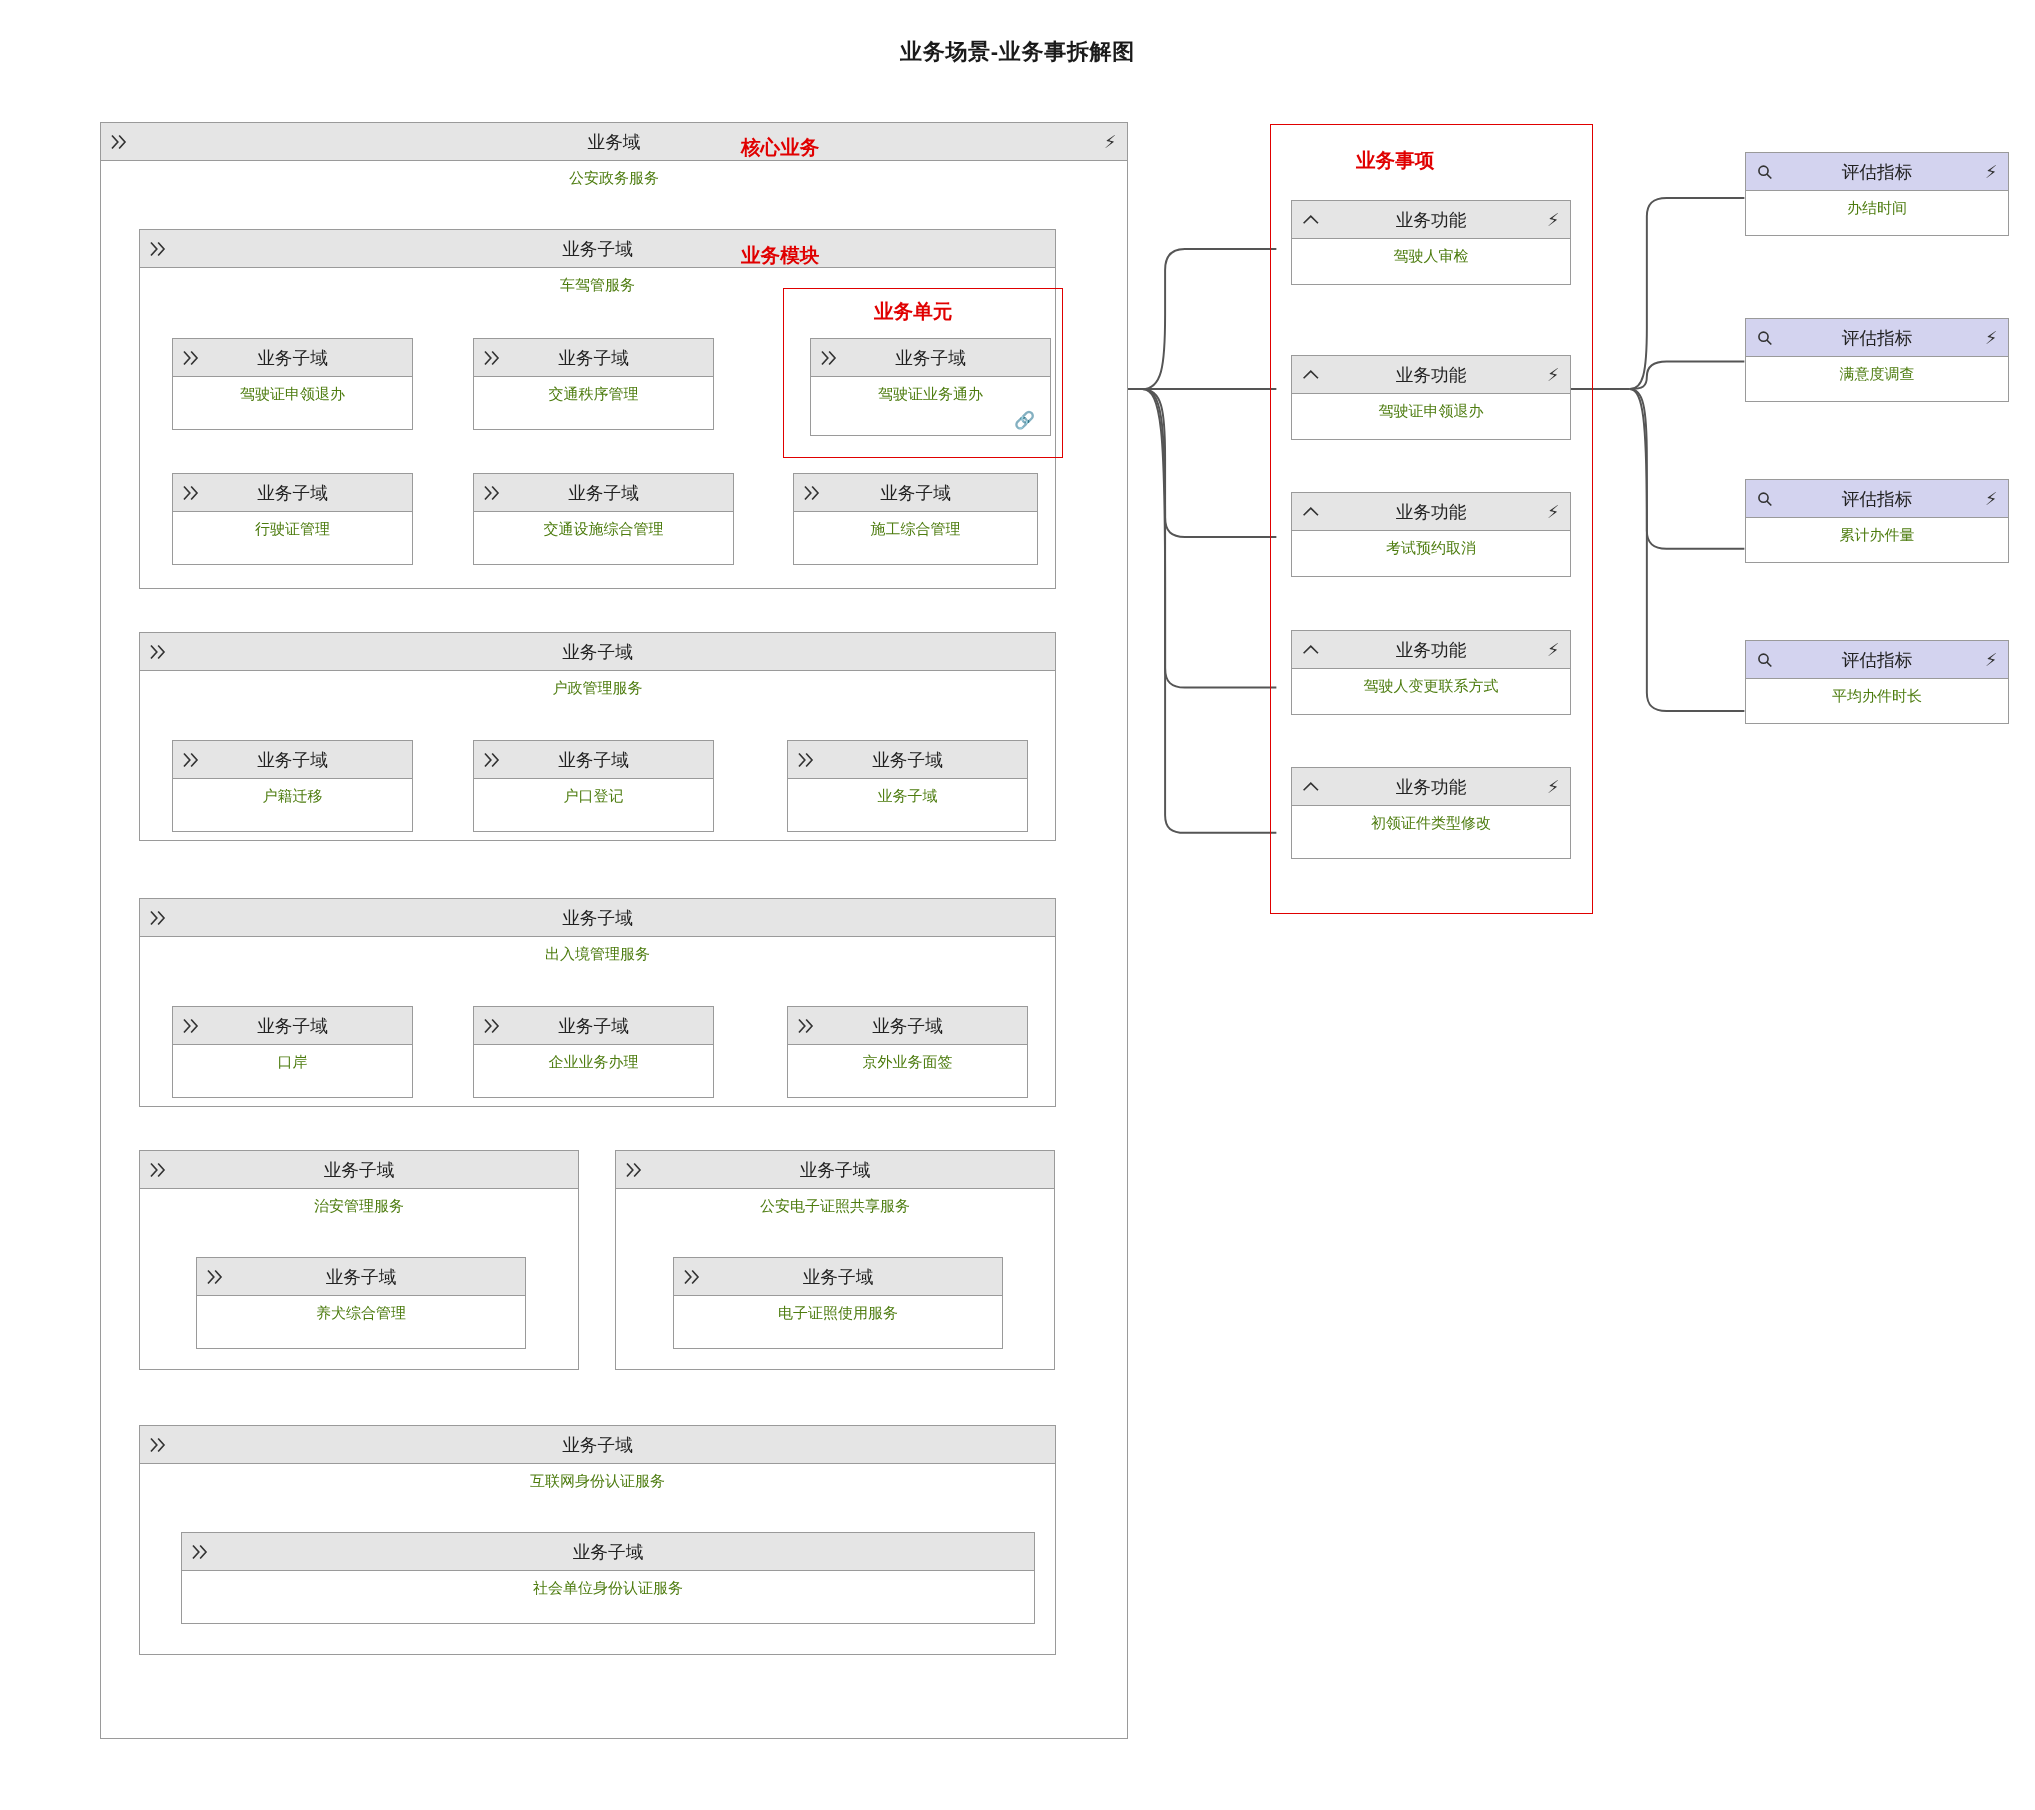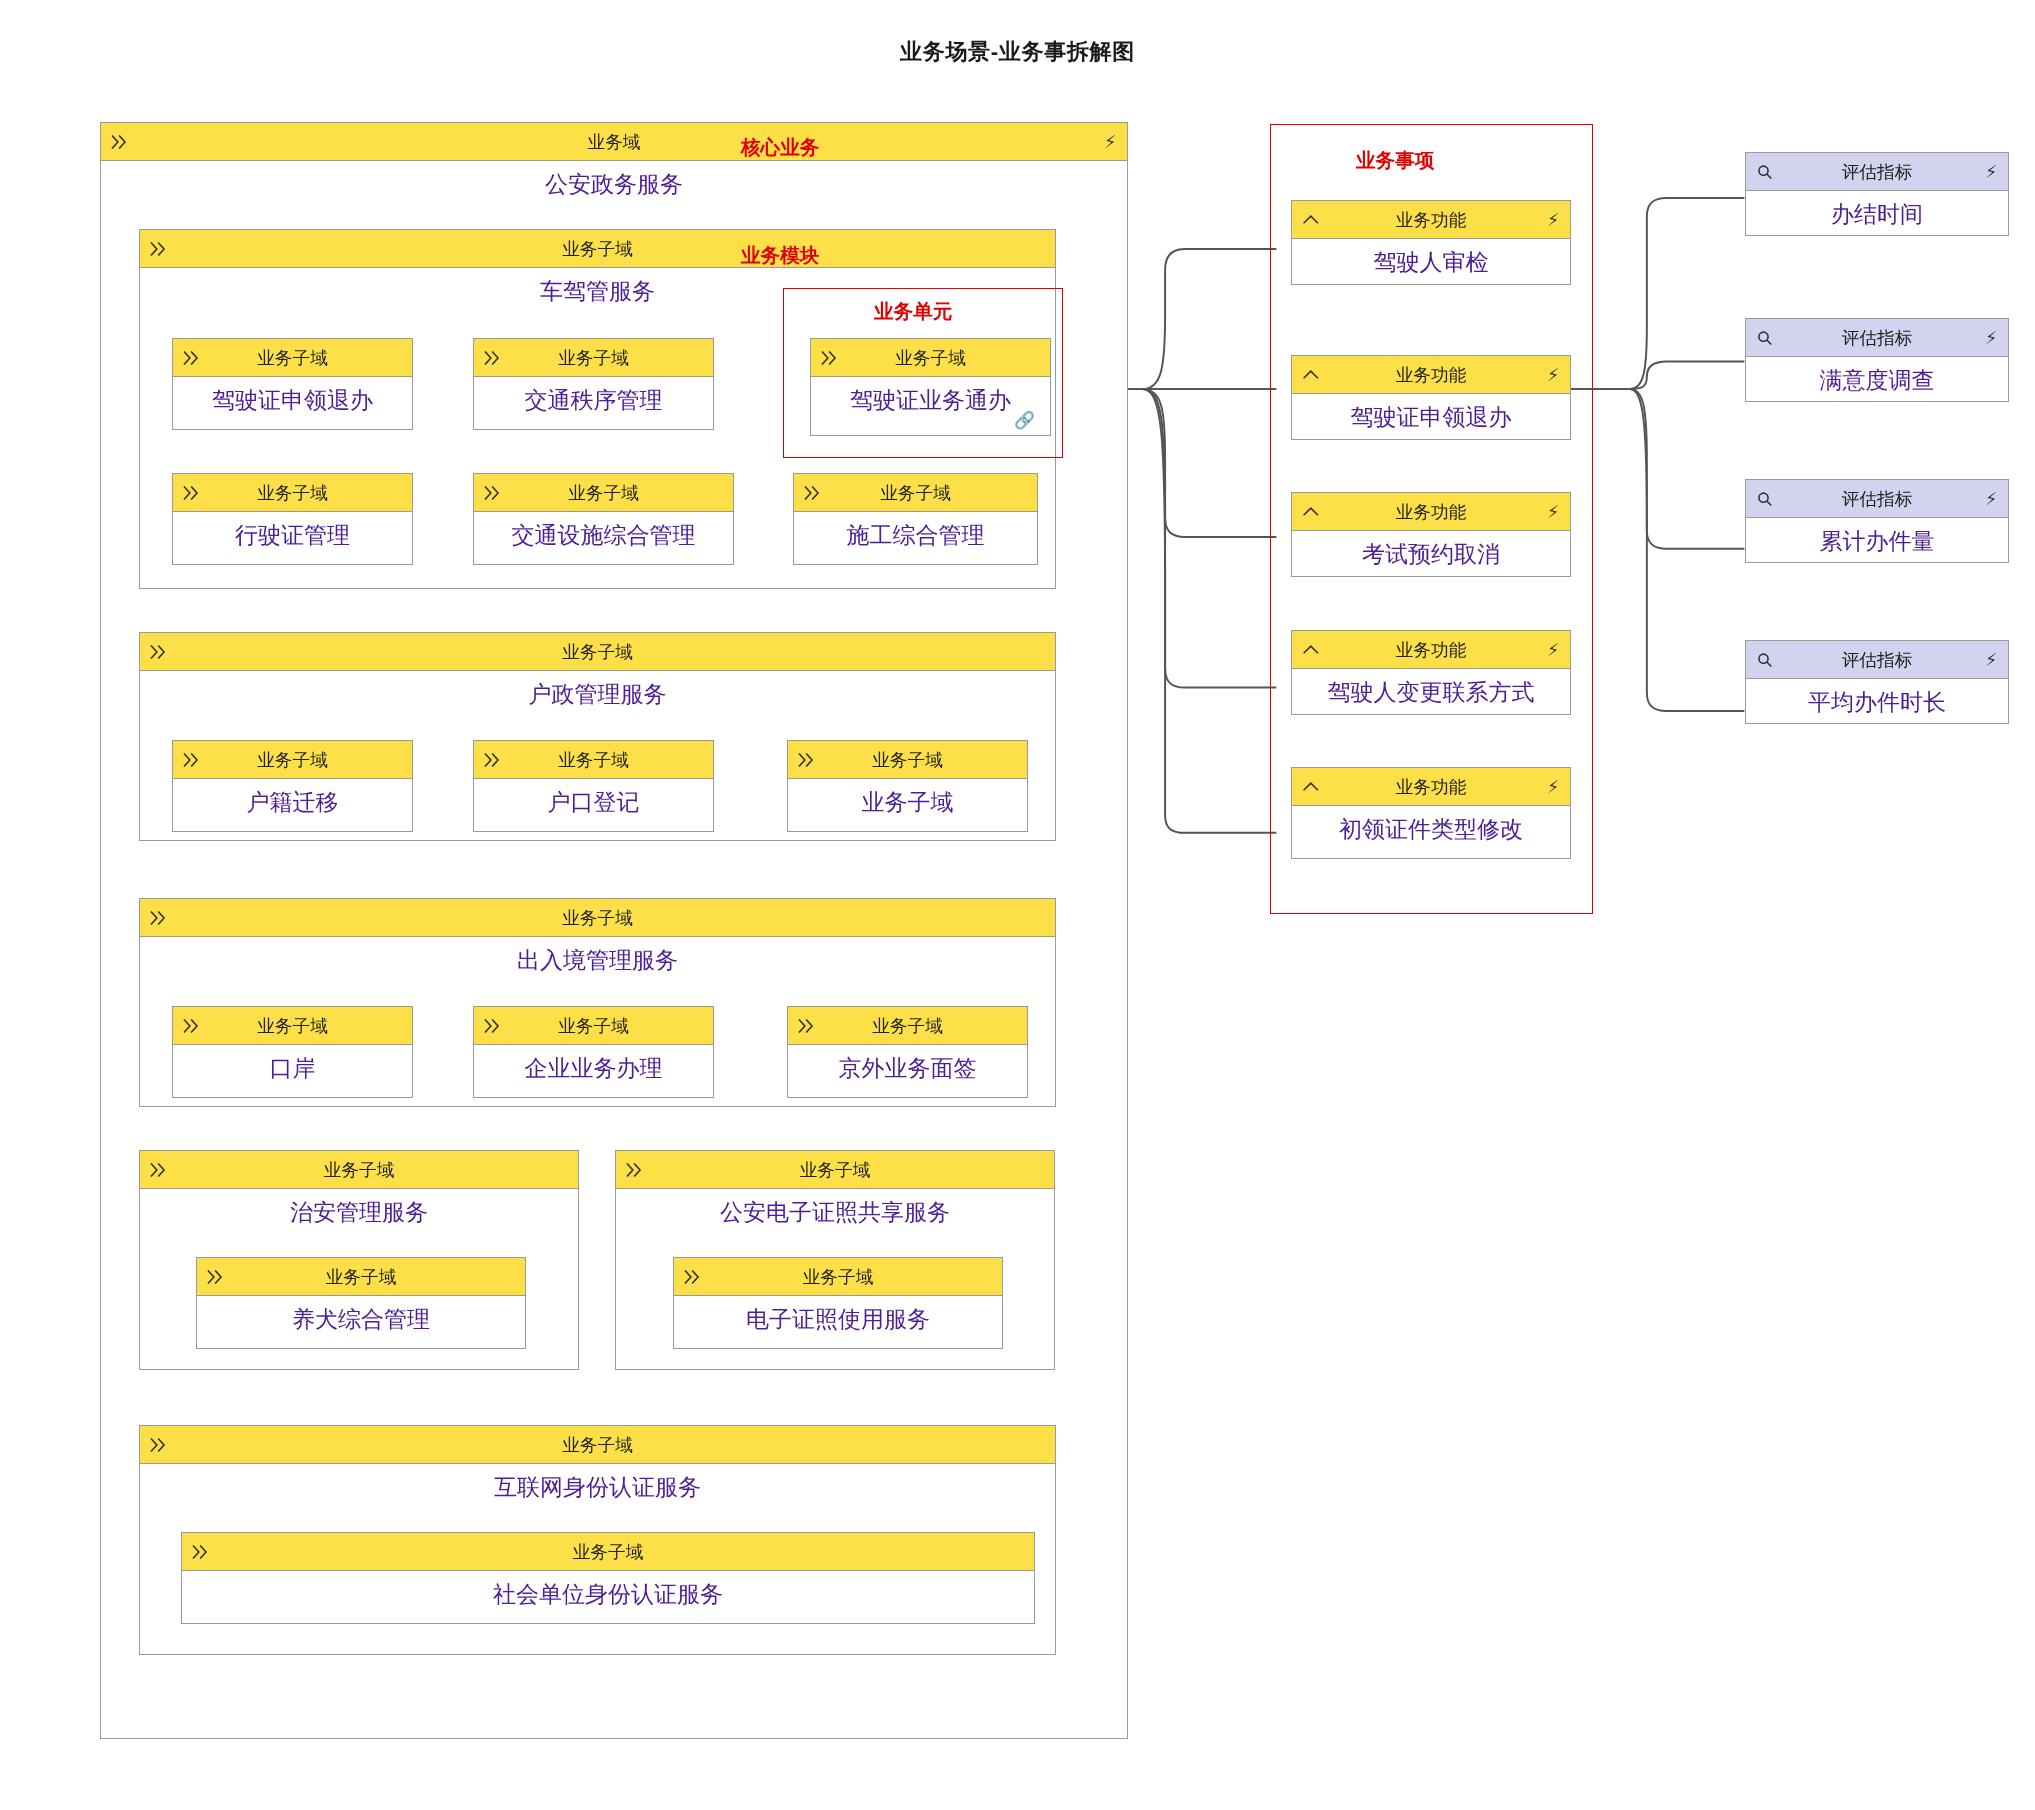--- a/index.html
+++ b/index.html
@@ -30,21 +30,21 @@
   .card {
     position: absolute;
     box-sizing: border-box;
     border: 1.3px solid #9a9a9a;
     background: #ffffff;
   }
   .card > .hdr {
     position: relative;
     box-sizing: border-box;
     height: 38px;
-    background: #fde047;
+    background: #e5e5e5;
     border-bottom: 1.3px solid #9a9a9a;
     display: flex;
     align-items: center;
     justify-content: center;
     font-size: 17.7px;
     color: #222;
   }
   .card > .hdr .ico {
     position: absolute;
     left: 9.2px;
@@ -66,22 +66,22 @@
     box-sizing: border-box;
     width: 100%;
     height: calc(100% - 38px);
   }
   .card > .body > .label {
     position: absolute;
     top: 7.9px;
     left: 0;
     width: 100%;
     text-align: center;
-    font-size: 23px;
-    color: #4c1d95;
+    font-size: 15px;
+    color: #4d7c0f;
   }
 
   
   .chev svg { display: block; }
 
   .tag {
     position: absolute;
     color: #e00000;
     font-weight: bold;
     font-size: 19.6px;

